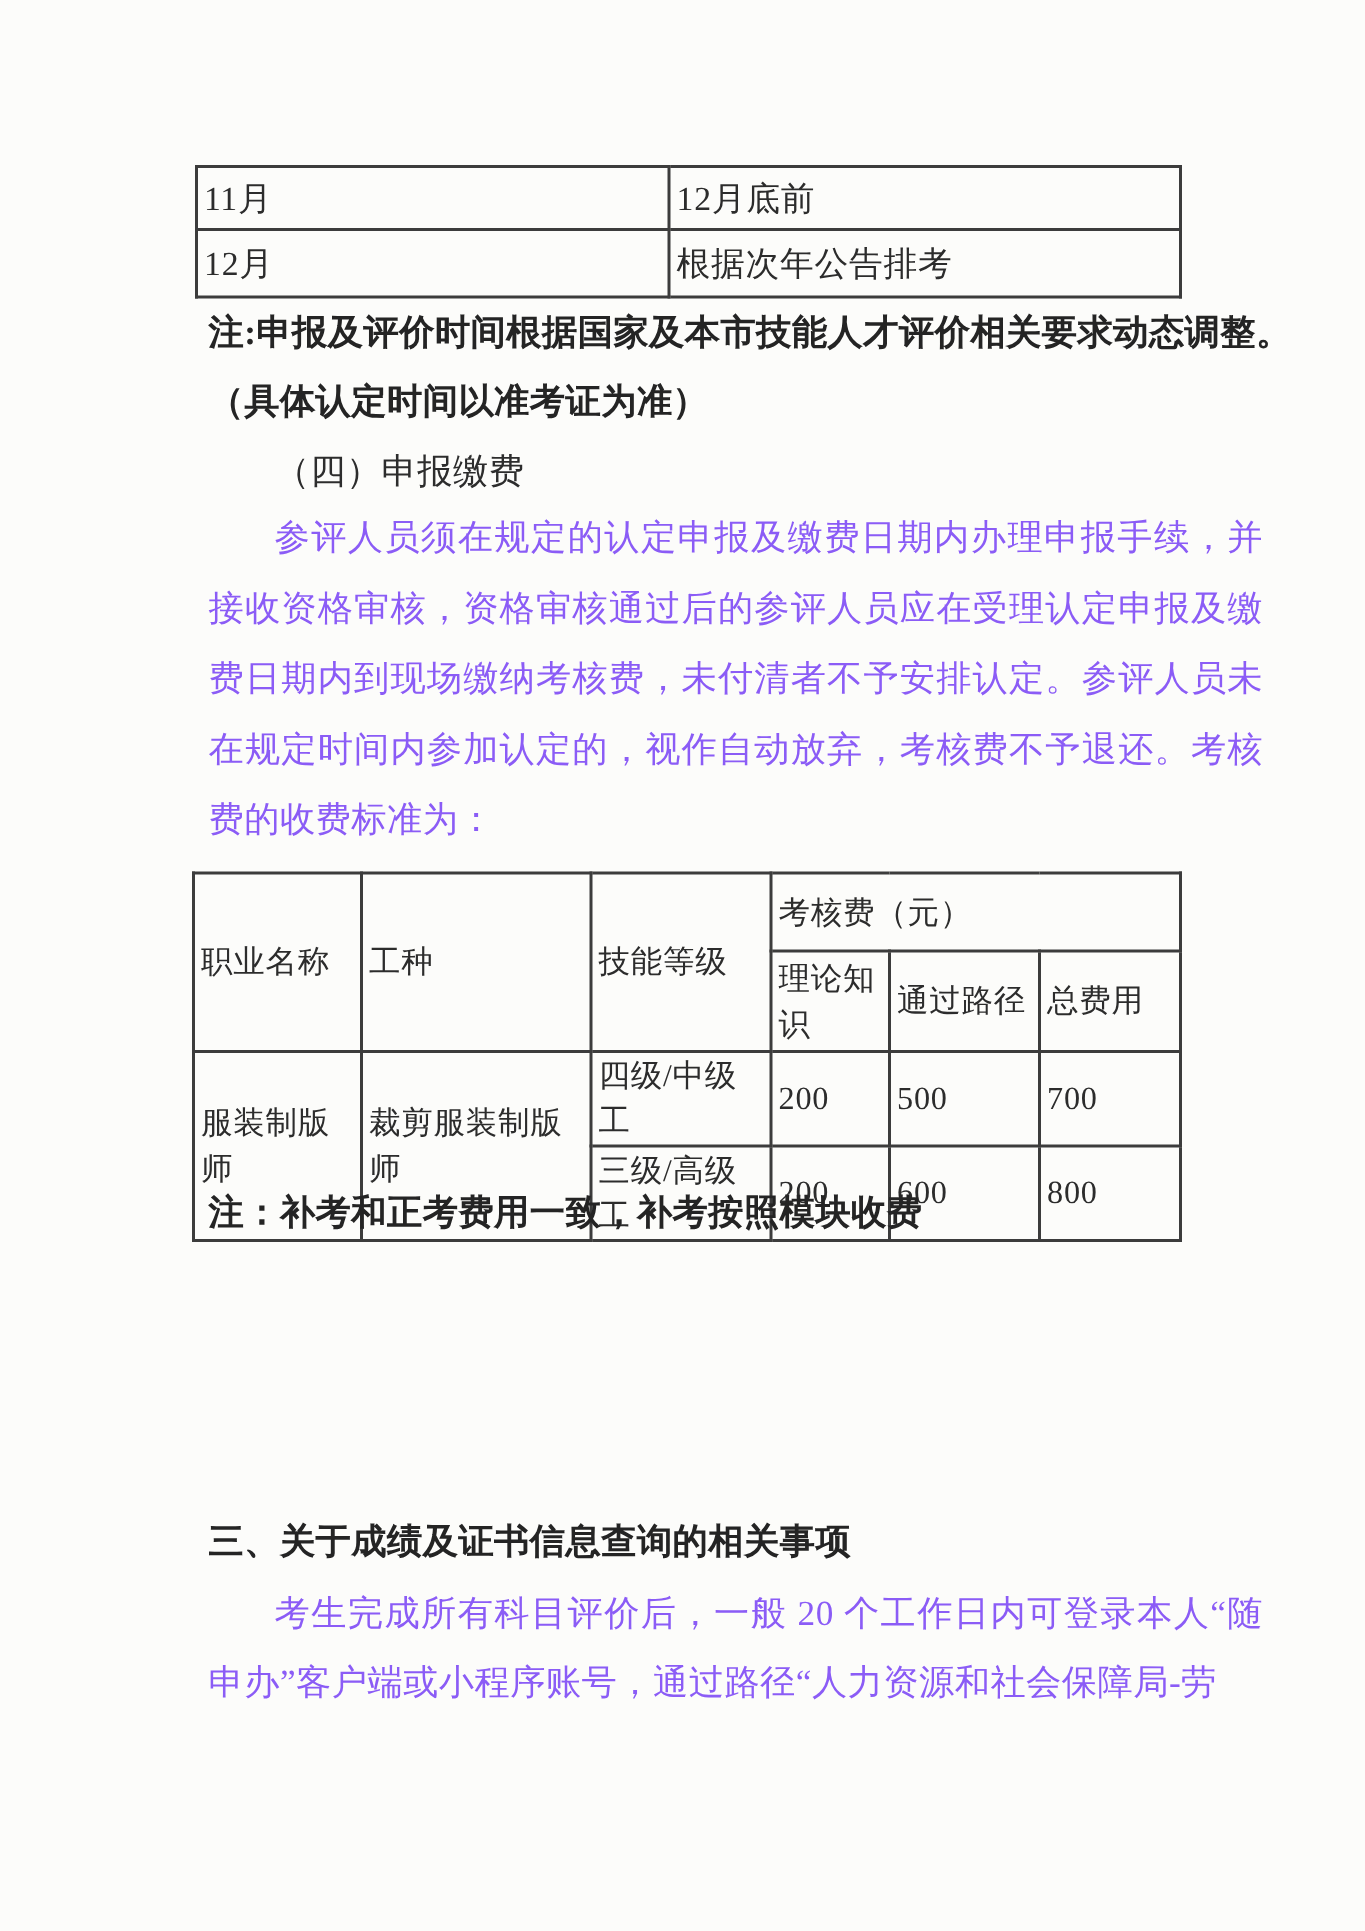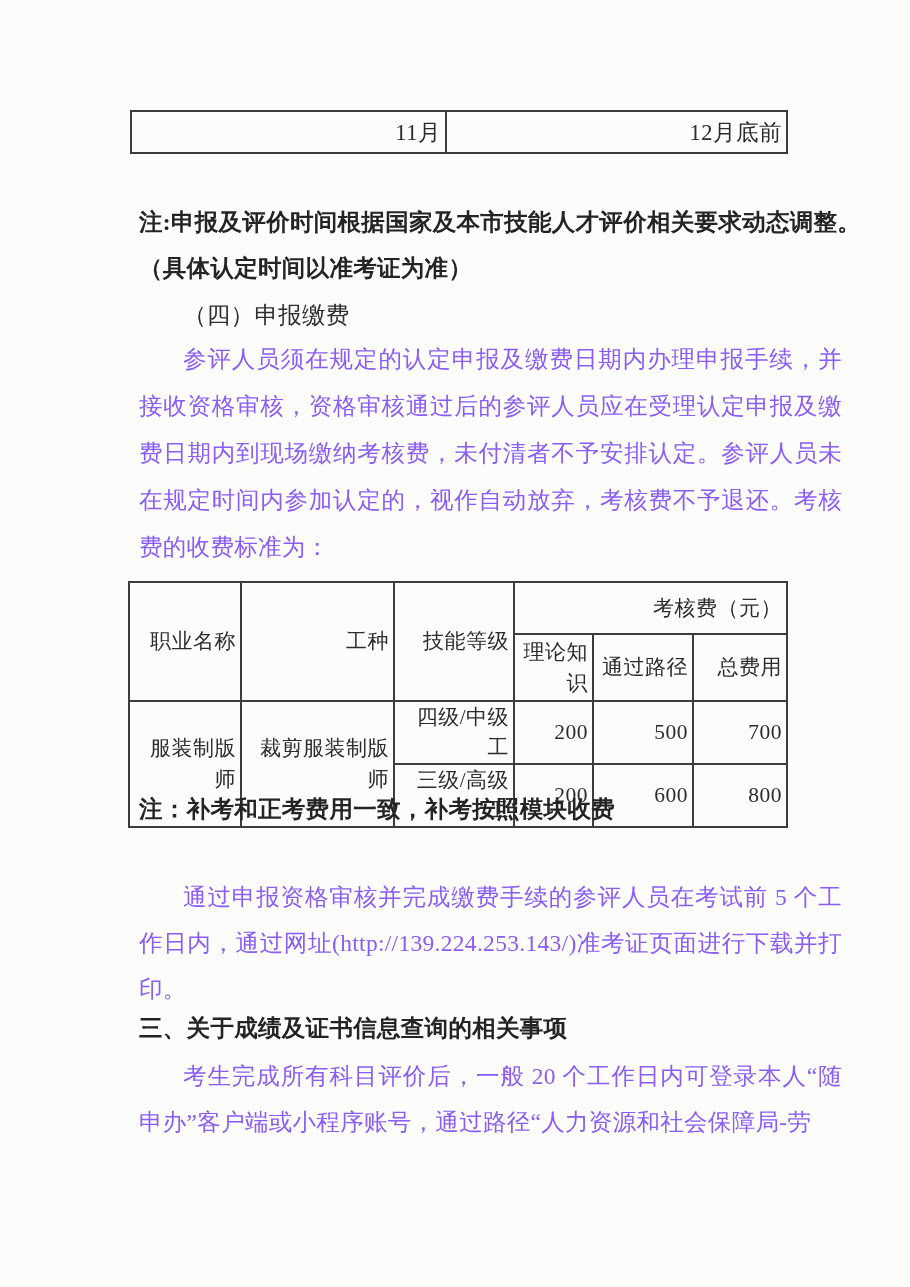--- a/index.html
+++ b/index.html
@@ -33,21 +33,21 @@
     text-align:justify;
     text-justify:inter-ideograph;
     letter-spacing:0.3px;
     color:#8b5cf6;
   }
   .indent{text-indent:44px;}
   
   table{border-collapse:collapse;position:absolute;table-layout:fixed;}
   td,th{
     border:2px solid #3c3c3c;
-    text-align:right;
+    text-align:left;
     vertical-align:middle;
     font-weight:normal;
     padding:0 4px;
     color:#2c2c2c;
     overflow:hidden;
   }
   .schedule-table{left:130px;top:110px;width:656px;font-size:22.5px;}
   .schedule-table td{letter-spacing:0.5px;}
   .fee-table{left:128px;top:581px;width:658px;font-size:21px;}
   .fee-table td,.fee-table th{line-height:1.45;letter-spacing:0.5px;}
@@ -60,20 +60,24 @@
 
   <table class="schedule-table">
     <colgroup>
         <col style="width:315px">
         <col style="width:341px">
       </colgroup>
     <tbody>
         <tr style="height:42px">
       <td>11月</td>
       <td>12月底前</td>
+    </tr>
+    <tr style="height:45px">
+      <td>12月</td>
+      <td>根据次年公告排考</td>
     </tr>
   </tbody>
     </table>
 
   <div class="line bold" style="left:139px;top:207px;">注:申报及评价时间根据国家及本市技能人才评价相关要求动态调整。</div>
   <div class="line bold" style="left:139px;top:253px;">（具体认定时间以准考证为准）</div>
 
   <div class="line" style="left:183px;top:300px;">（四）申报缴费</div>
   <div class="para indent" style="left:139px;top:336px;">参评人员须在规定的认定申报及缴费日期内办理申报手续，并接收资格审核，资格审核通过后的参评人员应在受理认定申报及缴费日期内到现场缴纳考核费，未付清者不予安排认定。参评人员未在规定时间内参加认定的，视作自动放弃，考核费不予退还。考核费的收费标准为：</div>
 
@@ -110,18 +114,17 @@
       <td>三级/高级工</td>
       <td class="fee-num">200</td>
       <td class="fee-num">600</td>
       <td class="fee-num">800</td>
     </tr>
   </tbody>
     </table>
 
   <div class="line bold" style="left:139px;top:794px;">注：补考和正考费用一致，补考按照模块收费</div>
 
-  <div class="para indent" style="left:139px;top:874px;line-height:46px;">通过申报资格审核并完成缴费手续的参评人员在考试前 5 个工作日内，通过网址(http://139.224.253.143/)准考证页面进行下载并打印。</div>
 
   <div class="line bold" style="left:139px;top:1013px;">三、关于成绩及证书信息查询的相关事项</div>
   <div class="para indent" style="left:139px;top:1053px;line-height:46px;">考生完成所有科目评价后，一般 20 个工作日内可登录本人“随申办”客户端或小程序账号，通过路径“人力资源和社会保障局-劳</div>
 
 </div>
 
 </body></html>

